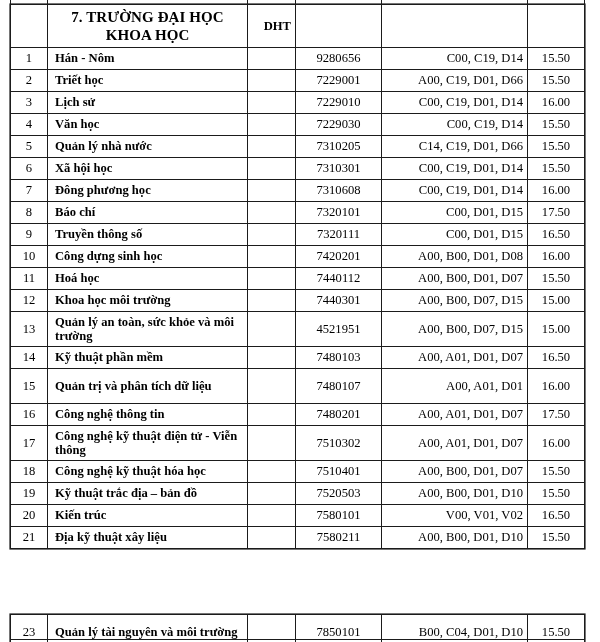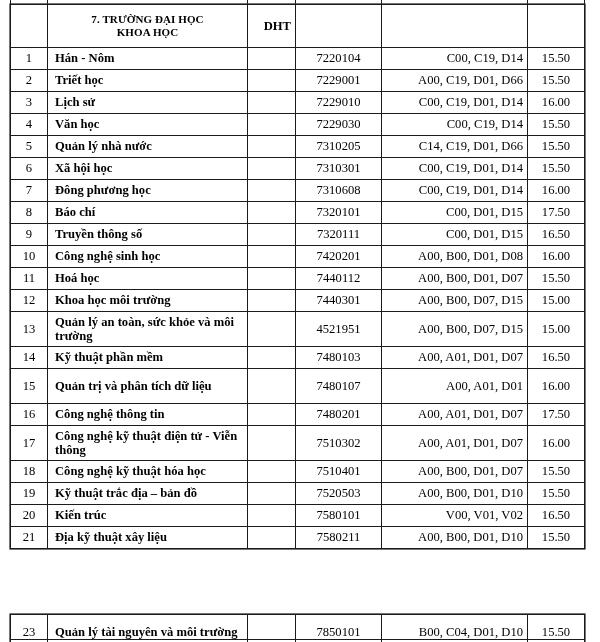--- a/index.html
+++ b/index.html
@@ -51,21 +51,21 @@
   td.score{text-align:center;}
 
   tr.row-single td{height:21px;}
   tr.row-double td{height:34px;}
 
   
   tr.group-head td{height:42px;}
   td.group-title{
     text-align:center;
     font-weight:bold;
-    font-size:11px;
+    font-size:15px;
     line-height:1.22;
     letter-spacing:0.1px;
   }
 
   
   #top-sliver{
     position:absolute;left:10px;top:-9px;width:574px;height:12px;
     border-collapse:collapse;table-layout:fixed;
   }
   #top-sliver td{border:1px solid #1b1b1b;height:12px;background:#fff;}
@@ -127,21 +127,21 @@
         <td class="dht">DHT</td>
         <td class="code"></td>
         <td class="block"></td>
         <td class="score"></td>
       </tr>
 
     <tr class="row-single">
           <td class="stt">1</td>
           <td class="name">Hán - Nôm</td>
           <td class="dht"></td>
-          <td class="code">7220104</td>
+          <td class="code">9280656</td>
           <td class="block">C00, C19, D14</td>
           <td class="score">15.50</td>
         </tr>
         <tr class="row-single">
           <td class="stt">2</td>
           <td class="name">Triết học</td>
           <td class="dht"></td>
           <td class="code">7229001</td>
           <td class="block">A00, C19, D01, D66</td>
           <td class="score">15.50</td>
@@ -197,21 +197,21 @@
         <tr class="row-single">
           <td class="stt">9</td>
           <td class="name">Truyền thông số</td>
           <td class="dht"></td>
           <td class="code">7320111</td>
           <td class="block">C00, D01, D15</td>
           <td class="score">16.50</td>
         </tr>
         <tr class="row-single">
           <td class="stt">10</td>
-          <td class="name">Công nghệ sinh học</td>
+          <td class="name">Công dựng sinh học</td>
           <td class="dht"></td>
           <td class="code">7420201</td>
           <td class="block">A00, B00, D01, D08</td>
           <td class="score">16.00</td>
         </tr>
         <tr class="row-single">
           <td class="stt">11</td>
           <td class="name">Hoá học</td>
           <td class="dht"></td>
           <td class="code">7440112</td>

